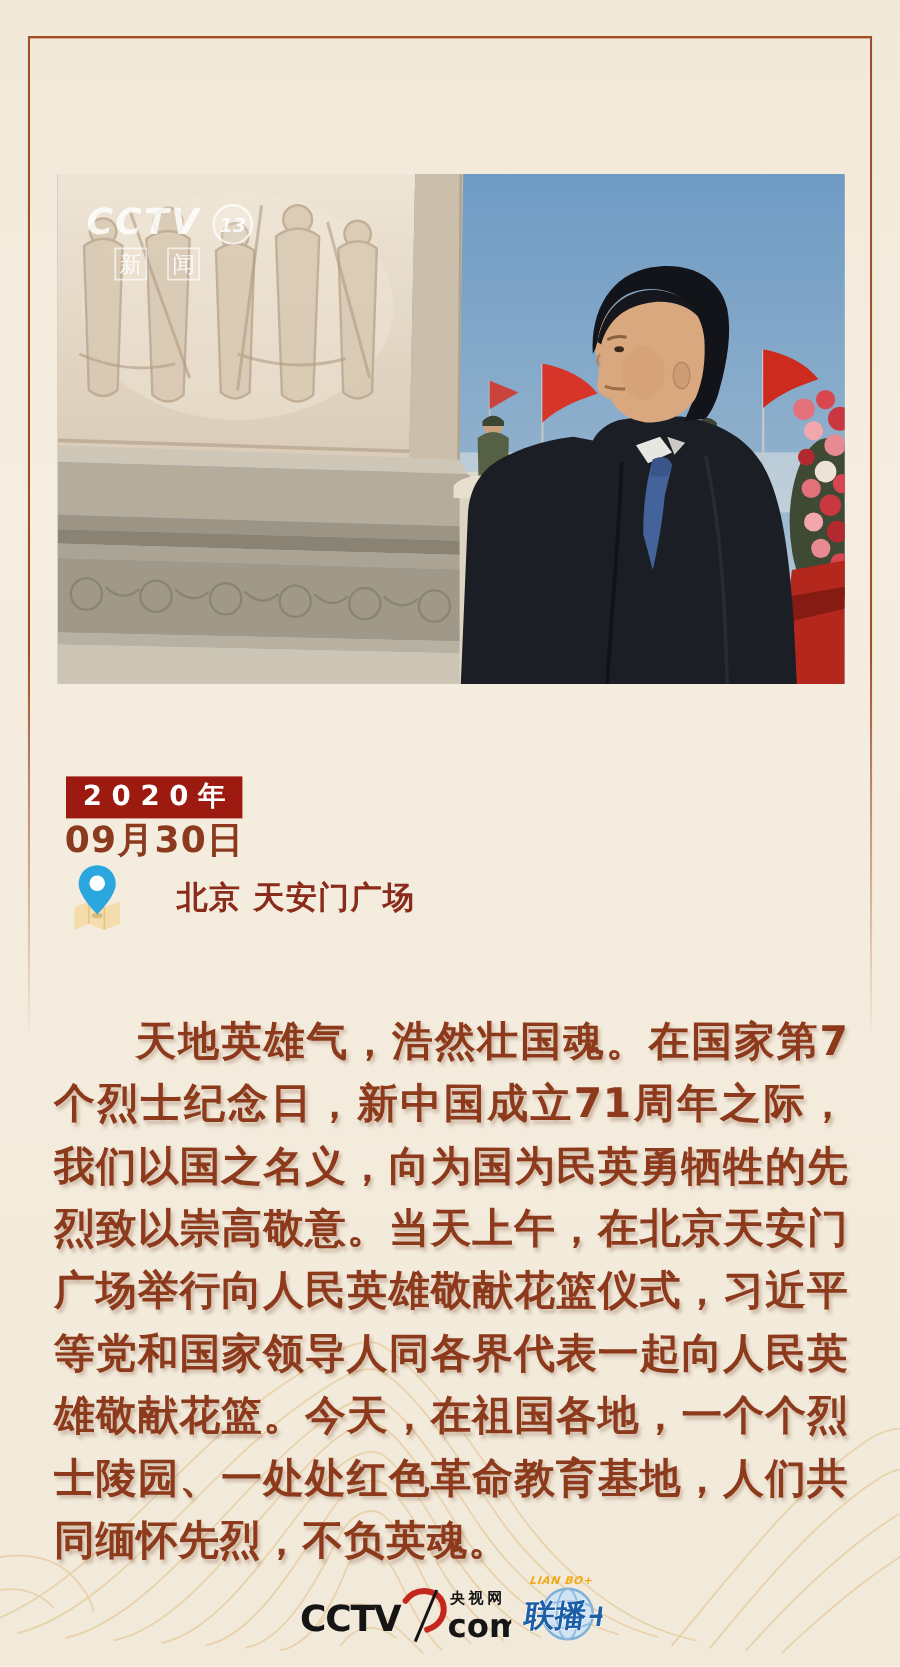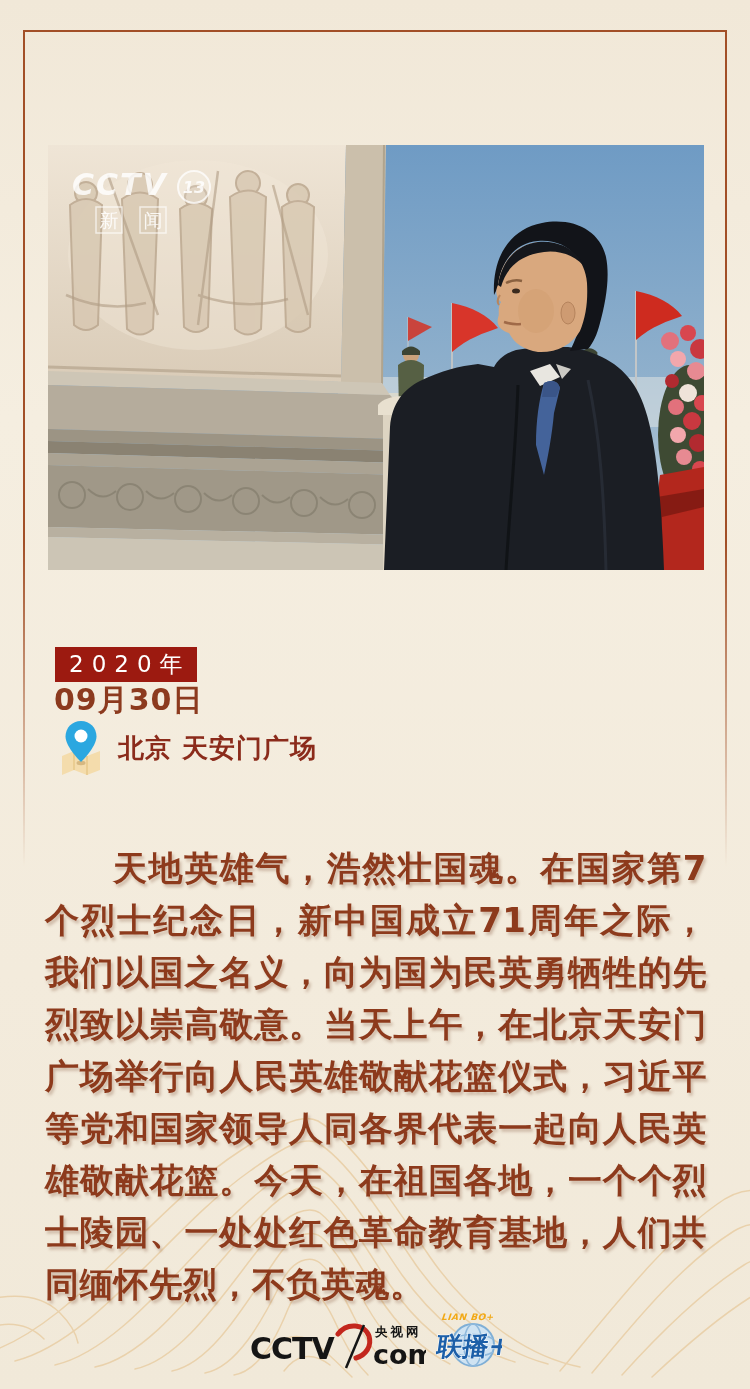--- a/index.html
+++ b/index.html
@@ -23,30 +23,30 @@
   }
   .photo {
     position:absolute; left:48px; top:145px; width:656px; height:425px;
     background:#9FB6C6; overflow:hidden;
   }
   .photo svg { display:block; }
 
   .date-badge {
     position:absolute; left:55px; top:647px;
     background:#9C1A10; color:#FFFFFF;
-    font-size:23px; font-weight:400; letter-spacing:8px;
+    font-size:23px; font-weight:700; letter-spacing:8px;
     padding:5px 6px 5px 14px; line-height:1.1;
   }
   .date-day {
     position:absolute; left:54px; top:680px;
     color:#8C3A1E; font-size:30px; font-weight:700; letter-spacing:1px;
   }
   .loc-row {
     position:absolute; left:58px; top:720px;
-    display:flex; align-items:flex-end;
+    display:flex; align-items:flex-end;gap:29px;
   }
   .loc-label {
     color:#8B2B1B; font-size:26px; font-weight:800;
     margin-left:14px; margin-bottom:10px; letter-spacing:1px;
   }
   .article {
     position:absolute; left:45px; top:842px; width:662px;
     color:#8D3A1C; font-size:34px; font-weight:700;
     line-height:52px; text-align:justify; text-indent:68px;
     letter-spacing:0.5px;

